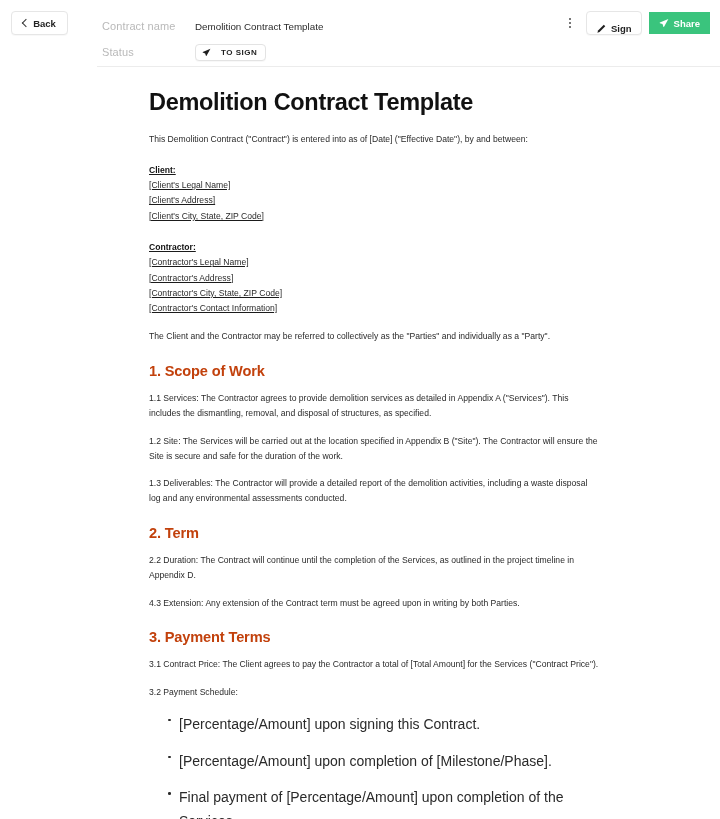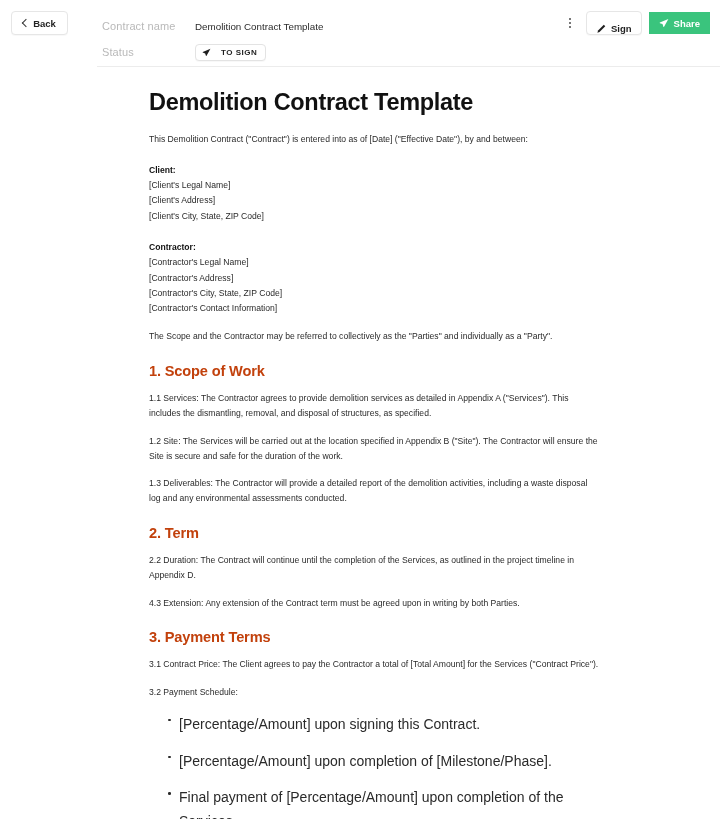--- a/index.html
+++ b/index.html
@@ -189,20 +189,21 @@
     margin: 0 0 13px 0;
     max-width: 452px;
   }
   .block-tight .p-line {
     font-size: 8.6px;
     line-height: 1.78;
     color: #2a2a2a;
   }
   .party-block {
     margin: 16px 0 13px 0;
+    text-decoration: underline;
   }
   .party-heading {
     font-size: 8.6px;
     font-weight: bold;
     color: #121212;
     line-height: 1.78;
   }
   h2.sec {
     font-size: 14.6px;
     font-weight: bold;
@@ -297,21 +298,21 @@
     </div>
 
     <div class="party-block block-tight">
       <div class="party-heading">Contractor:</div>
       <div class="p-line">[Contractor's Legal Name]</div>
       <div class="p-line">[Contractor's Address]</div>
       <div class="p-line">[Contractor's City, State, ZIP Code]</div>
       <div class="p-line">[Contractor's Contact Information]</div>
     </div>
 
-    <p class="p">The Scope and the Contractor may be referred to collectively as the "Parties" and individually as a "Party".</p>
+    <p class="p">The Client and the Contractor may be referred to collectively as the "Parties" and individually as a "Party".</p>
 
     <h2 class="sec">1. Scope of Work</h2>
     <p class="p">1.1 Services: The Contractor agrees to provide demolition services as detailed in Appendix A ("Services"). This includes the dismantling, removal, and disposal of structures, as specified.</p>
     <p class="p">1.2 Site: The Services will be carried out at the location specified in Appendix B ("Site"). The Contractor will ensure the Site is secure and safe for the duration of the work.</p>
     <p class="p">1.3 Deliverables: The Contractor will provide a detailed report of the demolition activities, including a waste disposal log and any environmental assessments conducted.</p>
 
     <h2 class="sec">2. Term</h2>
     <p class="p">2.2 Duration: The Contract will continue until the completion of the Services, as outlined in the project timeline in Appendix D.</p>
     <p class="p">4.3 Extension: Any extension of the Contract term must be agreed upon in writing by both Parties.</p>
 

